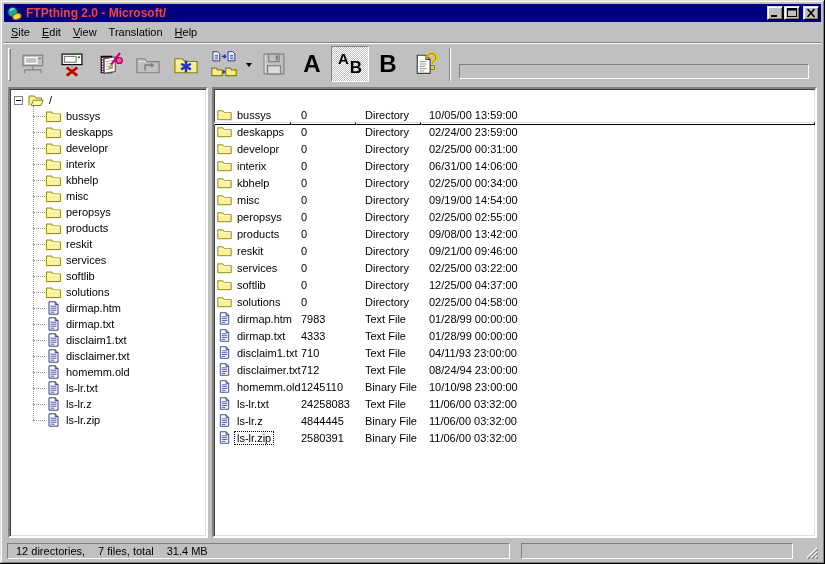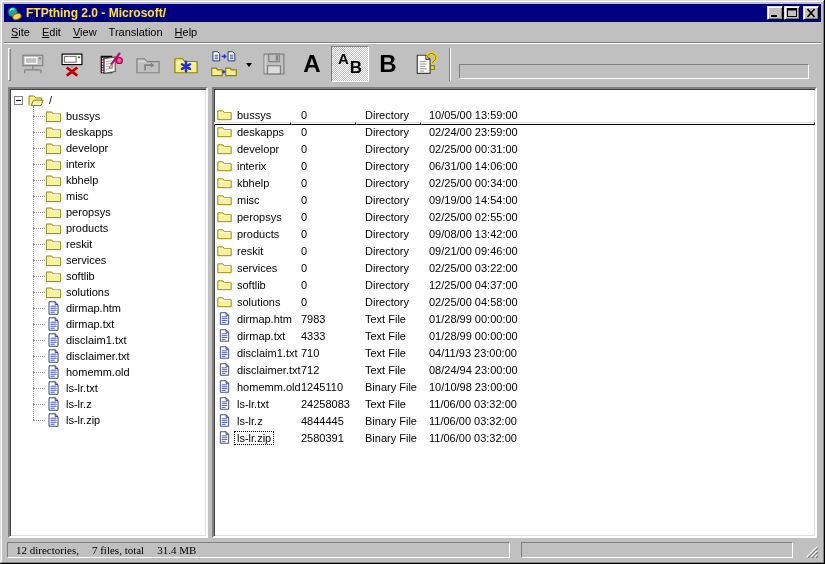--- a/index.html
+++ b/index.html
@@ -8,21 +8,21 @@
 
   .window{
     width:825px;height:564px;background:#c0c0c0;
     box-shadow: inset -1px -1px 0 #000, inset 1px 1px 0 #dfdfdf, inset -2px -2px 0 #808080, inset 2px 2px 0 #fff;
     padding:4px;display:flex;flex-direction:column;
   }
 
   
   .titlebar{height:18px;background:#000080;display:flex;align-items:center;padding:0 2px 0 3px;flex:0 0 auto;}
   .title-icon{width:15px;height:15px;flex:0 0 auto;margin-right:4px;}
-  .title-text{color:#fde047;font-size:12px;font-weight:bold;letter-spacing:0;flex:1;white-space:nowrap;overflow:hidden;line-height:18px;}
+  .title-text{color:#ef4444;font-size:12px;font-weight:bold;letter-spacing:0;flex:1;white-space:nowrap;overflow:hidden;line-height:18px;}
   .winbtn{width:16px;height:14px;background:#c0c0c0;border:1px solid;border-color:#dfdfdf #000 #000 #dfdfdf;
     box-shadow: inset 1px 1px 0 #fff, inset -1px -1px 0 #808080;display:flex;align-items:center;justify-content:center;padding:0;margin-left:1px;}
   .winbtn.close{margin-left:3px;}
   .winbtn svg{width:12px;height:10px;display:block;}
 
   
   .menubar{height:20px;display:flex;align-items:center;font-size:11px;padding-left:1px;flex:0 0 auto;}
   .menu-item{padding:2px 6px 3px 6px;color:#000;cursor:default;}
   .menu-item u{text-decoration:underline;}
 
@@ -79,21 +79,21 @@
   .lv-row{display:flex;align-items:center;height:17px;white-space:nowrap;}
   .c-name{width:77px;flex:0 0 auto;display:flex;align-items:center;padding-left:3px;overflow:visible;}
   .l-icon{width:15px;height:13px;flex:0 0 auto;margin-right:3px;}
   .n-text{padding:0 2px;}
   .n-text.focused{outline:1px dotted #000;}
   .c-size{width:65px;flex:0 0 auto;padding-left:10px;}
   .c-type{width:65px;flex:0 0 auto;padding-left:9px;}
   .c-date{padding-left:8px;}
 
   
-  .statusbar{height:20px;display:flex;padding:2px 3px 1px 3px;gap:11px;flex:0 0 auto;font-family:Liberation Serif, serif;}
+  .statusbar{height:20px;display:flex;align-items:center;padding:2px 3px 1px 3px;gap:11px;flex:0 0 auto;}
   .sb-pane{height:16px;border:1px solid;border-color:#808080 #fff #fff #808080;display:flex;align-items:center;}
   .sb-text{flex:1;padding-left:8px;font-size:11px;}
   .sb-seg{margin-right:13px;white-space:pre;}
   .sb-extra{width:272px;flex:0 0 auto;}
   .sb-grip{width:14px;height:16px;flex:0 0 auto;}
 </style>
 </head>
 <body>
 
 <svg width="0" height="0" style="position:absolute" aria-hidden="true">

